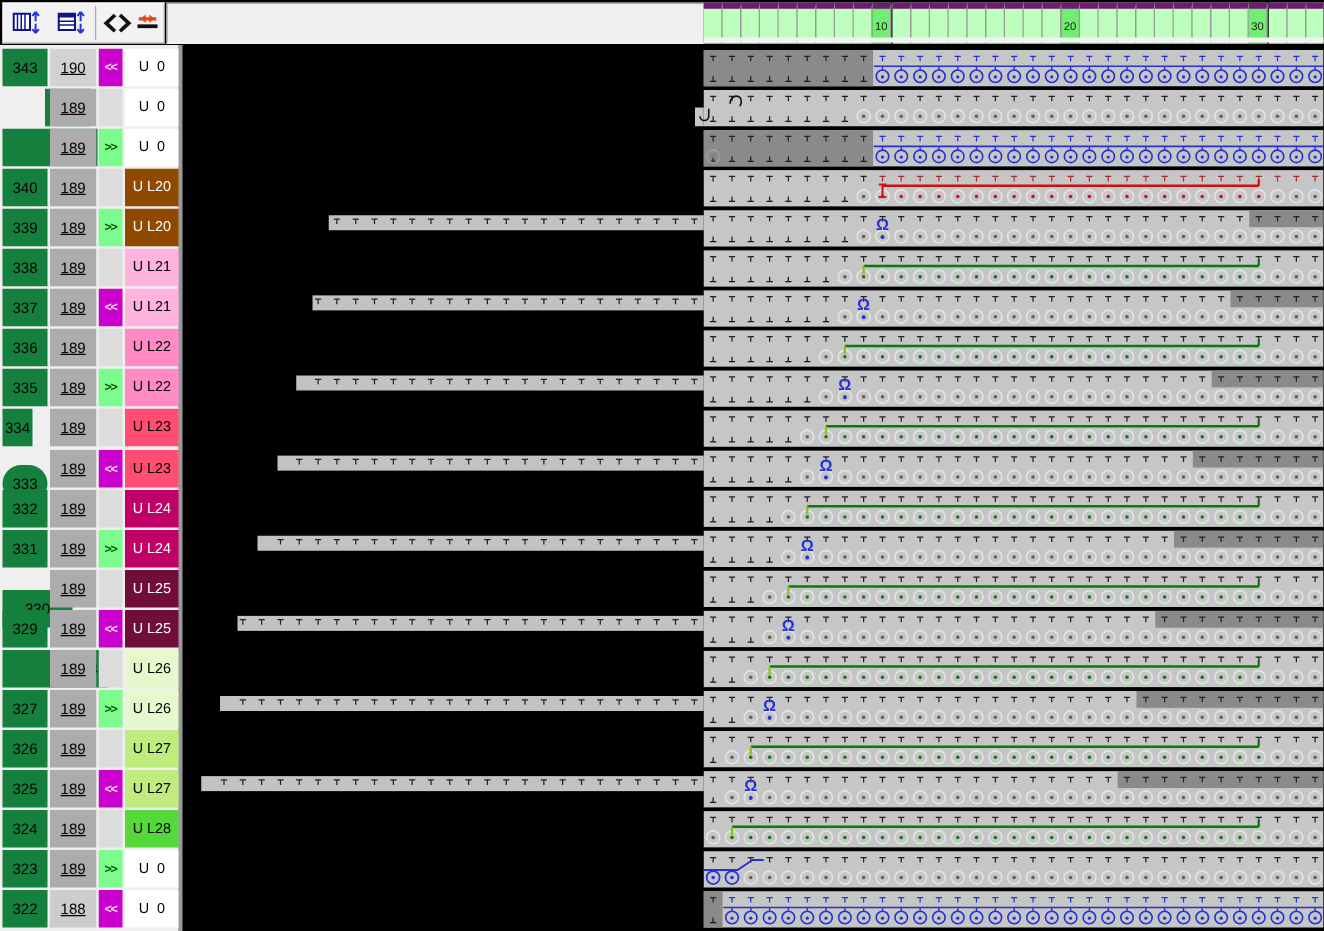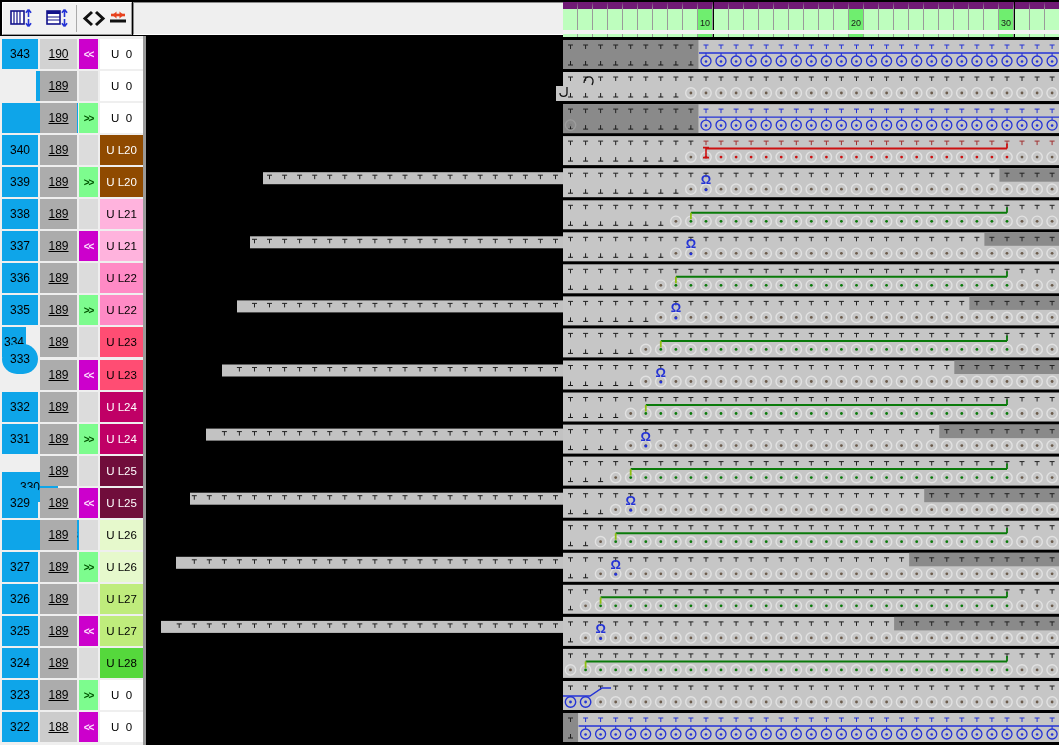--- a/index.html
+++ b/index.html
@@ -7,28 +7,28 @@
        font-family:"Liberation Sans", sans-serif;}
   
   #toolbar{position:absolute;left:0;top:0;width:1059px;height:36px;background:#000;}
   #tb-panel{position:absolute;left:2px;top:2px;width:128px;height:31px;background:#F2F2F2;
             border-top:1px solid #fff;border-left:1px solid #fff;border-right:1px solid #9a9a9a;border-bottom:1px solid #9a9a9a;}
   #tb-sep{position:absolute;left:73px;top:2px;width:1px;height:27px;background:#aaa;}
   .tb-btn{position:absolute;top:2px;width:28px;height:27px;cursor:pointer;}
   #tb-strip{position:absolute;left:133px;top:2px;width:429px;height:31px;background:#EFEFEF;
             border-top:1px solid #8a8a8a;border-left:1px solid #8a8a8a;border-bottom:1px solid #fff;}
   #ruler{position:absolute;left:0;top:0;width:1059px;height:36px;}
-  .ruler-cell{position:absolute;top:2px;height:28px;width:14px;background:#BEFEBE;border-right:1px solid #9a9a9a;border-top:7px solid #701a75;}
+  .ruler-cell{position:absolute;top:2px;height:28px;width:14px;background:#BEFEBE;border-right:1px solid #9a9a9a;border-top:5px solid #701a75;}
   .ruler-cell.accent{background:#6FEE6F;display:flex;align-items:center;justify-content:center;
                      font-size:9px;color:#1a1a1a;}
   #ruler-base{position:absolute;left:563px;top:30px;width:496px;height:4px;background:#F2F2F2;}
   
   #table{position:absolute;left:0;top:36px;width:143px;height:709px;background:#EFEFEF;}
   .tcell{position:absolute;display:flex;align-items:center;justify-content:center;overflow:hidden;}
-  .tnum{font-size:12px;color:#000;background:#0ea5e9;}
+  .tnum{font-size:12px;color:#000;background:#15803d;}
   .tval{font-size:12px;color:#000;text-decoration:underline;}
   .tdir{font-size:10px;font-weight:bold;letter-spacing:-1px;}
   .tlab{font-size:11.5px;white-space:pre;}
   #vsep{position:absolute;left:143px;top:36px;width:3px;height:709px;background:#9a9a9a;}
   #pattern{position:absolute;left:146px;top:36px;}
 </style>
 </head>
 <body>
 <div id="app">
 
@@ -146,21 +146,21 @@
       <div class="tcell tdir" style="left: 79px; top: 227px; width: 19px; height: 30px; background: rgb(220, 220, 220); color: rgb(0, 85, 0);"></div>
       <div class="tcell tlab" style="left: 100px; top: 227px; width: 43px; height: 30px; background: rgb(255, 138, 197); color: rgb(0, 0, 0);">U L22</div>
       <div class="tcell tnum" style="left: 2px; top: 259px; width: 36px; height: 30px;">335</div>
       <div class="tcell tval" style="left: 40px; top: 259px; width: 37px; height: 30px; background: rgb(172, 172, 172);">189</div>
       <div class="tcell tdir" style="left: 79px; top: 259px; width: 19px; height: 30px; background: rgb(125, 252, 142); color: rgb(0, 85, 0);">&gt;&gt;</div>
       <div class="tcell tlab" style="left: 100px; top: 259px; width: 43px; height: 30px; background: rgb(255, 138, 197); color: rgb(0, 0, 0);">U L22</div>
       <div class="tcell tnum" style="left: 2px; top: 291px; width: 24px; height: 30px; text-align: right;">334</div>
       <div class="tcell tval" style="left: 40px; top: 291px; width: 37px; height: 30px; background: rgb(172, 172, 172);">189</div>
       <div class="tcell tdir" style="left: 79px; top: 291px; width: 19px; height: 30px; background: rgb(220, 220, 220); color: rgb(0, 85, 0);"></div>
       <div class="tcell tlab" style="left: 100px; top: 291px; width: 43px; height: 30px; background: rgb(255, 77, 115); color: rgb(0, 0, 0);">U L23</div>
-      <div class="tcell tnum" style="left: 2px; top: 308px; width: 36px; height: 30px; border-radius: 15px;">333</div>
+      <div class="tcell tnum" style="left: 2px; top: 336px; width: 36px; height: 30px; border-radius: 15px;">333</div>
       <div class="tcell tval" style="left: 40px; top: 324px; width: 37px; height: 30px; background: rgb(172, 172, 172);">189</div>
       <div class="tcell tdir" style="left: 79px; top: 324px; width: 19px; height: 30px; background: rgb(204, 0, 204); color: rgb(255, 224, 255);">&lt;&lt;</div>
       <div class="tcell tlab" style="left: 100px; top: 324px; width: 43px; height: 30px; background: rgb(255, 77, 115); color: rgb(0, 0, 0);">U L23</div>
       <div class="tcell tnum" style="left: 2px; top: 356px; width: 36px; height: 30px;">332</div>
       <div class="tcell tval" style="left: 40px; top: 356px; width: 37px; height: 30px; background: rgb(172, 172, 172);">189</div>
       <div class="tcell tdir" style="left: 79px; top: 356px; width: 19px; height: 30px; background: rgb(220, 220, 220); color: rgb(0, 85, 0);"></div>
       <div class="tcell tlab" style="left: 100px; top: 356px; width: 43px; height: 30px; background: rgb(192, 0, 102); color: rgb(255, 255, 255);">U L24</div>
       <div class="tcell tnum" style="left: 2px; top: 388px; width: 36px; height: 30px;">331</div>
       <div class="tcell tval" style="left: 40px; top: 388px; width: 37px; height: 30px; background: rgb(172, 172, 172);">189</div>
       <div class="tcell tdir" style="left: 79px; top: 388px; width: 19px; height: 30px; background: rgb(125, 252, 142); color: rgb(0, 85, 0);">&gt;&gt;</div>

